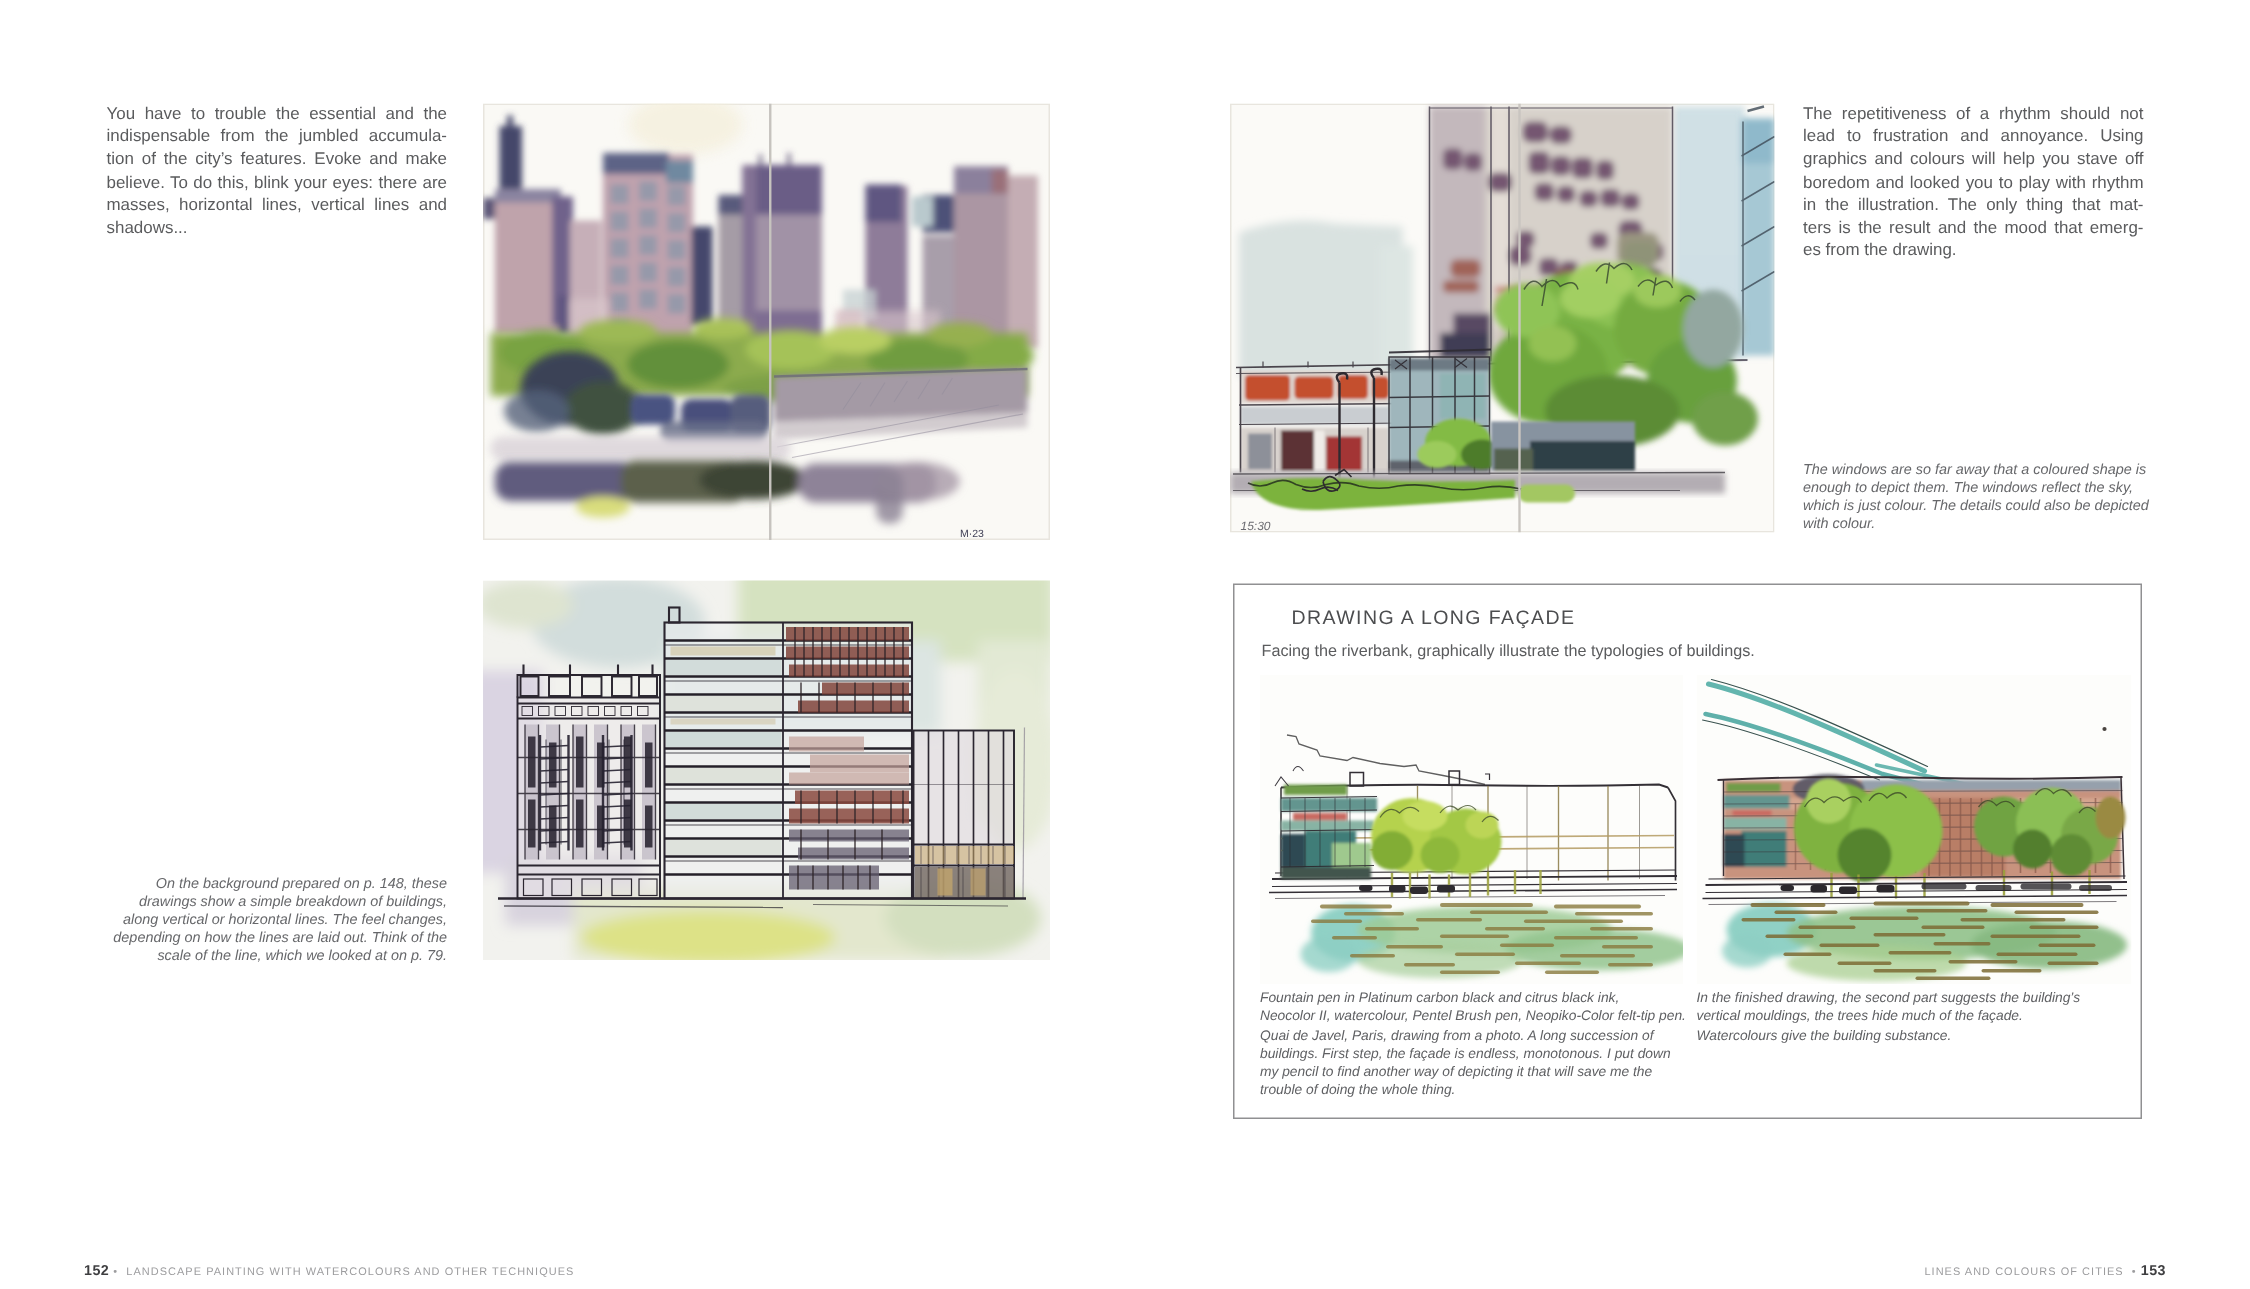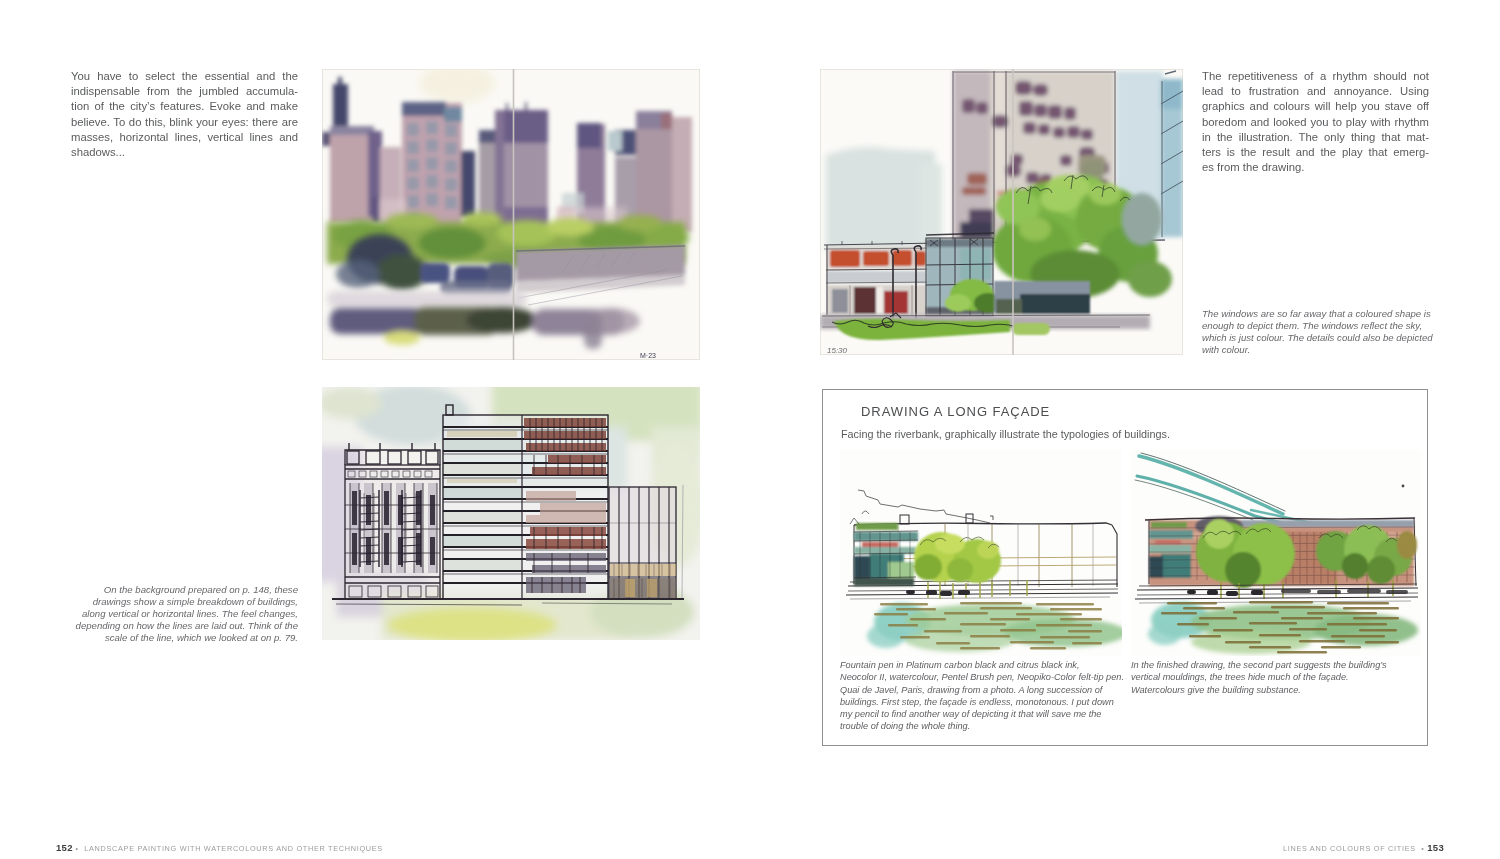--- a/index.html
+++ b/index.html
@@ -11,21 +11,21 @@
   .cap{font-size:9.6px;line-height:11.9px;color:#66676a;font-style:italic;}
   .boxcap{font-size:9.2px;line-height:12.3px;color:#5f6063;font-style:italic;}
   .foot{font-size:7.3px;letter-spacing:0.7px;color:#9c9c9e;margin-top:44px;}
   .foot b{font-size:9.5px;color:#3e3e40;letter-spacing:0.3px;font-weight:bold;}
 </style>
 </head>
 <body>
 <div id="page">
 
   <div class="abs body-text" style="left:71px;top:69px;width:227px;">
-    <div class="jl">You have to select the essential and the</div>
+    <div class="jl">You have to trouble the essential and the</div>
     <div class="jl">indispensable from the jumbled accumula-</div>
     <div class="jl">tion of the city’s features. Evoke and make</div>
     <div class="jl">believe. To do this, blink your eyes: there are</div>
     <div class="jl">masses, horizontal lines, vertical lines and</div>
     <div>shadows...</div>
   </div>
 
   <svg id="art1" class="abs" style="left:322px;top:69px;" width="378" height="291" viewBox="0 0 378 291">
     <defs>
       <filter id="b1" x="-20%" y="-20%" width="140%" height="140%">
@@ -555,21 +555,21 @@
 
     <line x1="193" y1="0" x2="193" y2="286" stroke="#c9c5c0" stroke-width="1.6"></line>
   </svg>
 
   <div class="abs body-text" style="left:1202px;top:69px;width:227px;">
     <div class="jl">The repetitiveness of a rhythm should not</div>
     <div class="jl">lead to frustration and annoyance. Using</div>
     <div class="jl">graphics and colours will help you stave off</div>
     <div class="jl">boredom and looked you to play with rhythm</div>
     <div class="jl">in the illustration. The only thing that mat-</div>
-    <div class="jl">ters is the result and the play that emerg-</div>
+    <div class="jl">ters is the result and the mood that emerg-</div>
     <div>es from the drawing.</div>
   </div>
 
   <div class="abs cap" style="left:1202px;top:308px;width:232px;">
     The windows are so far away that a coloured shape is<br>
     enough to depict them. The windows reflect the sky,<br>
     which is just colour. The details could also be depicted<br>
     with colour.
   </div>
 

